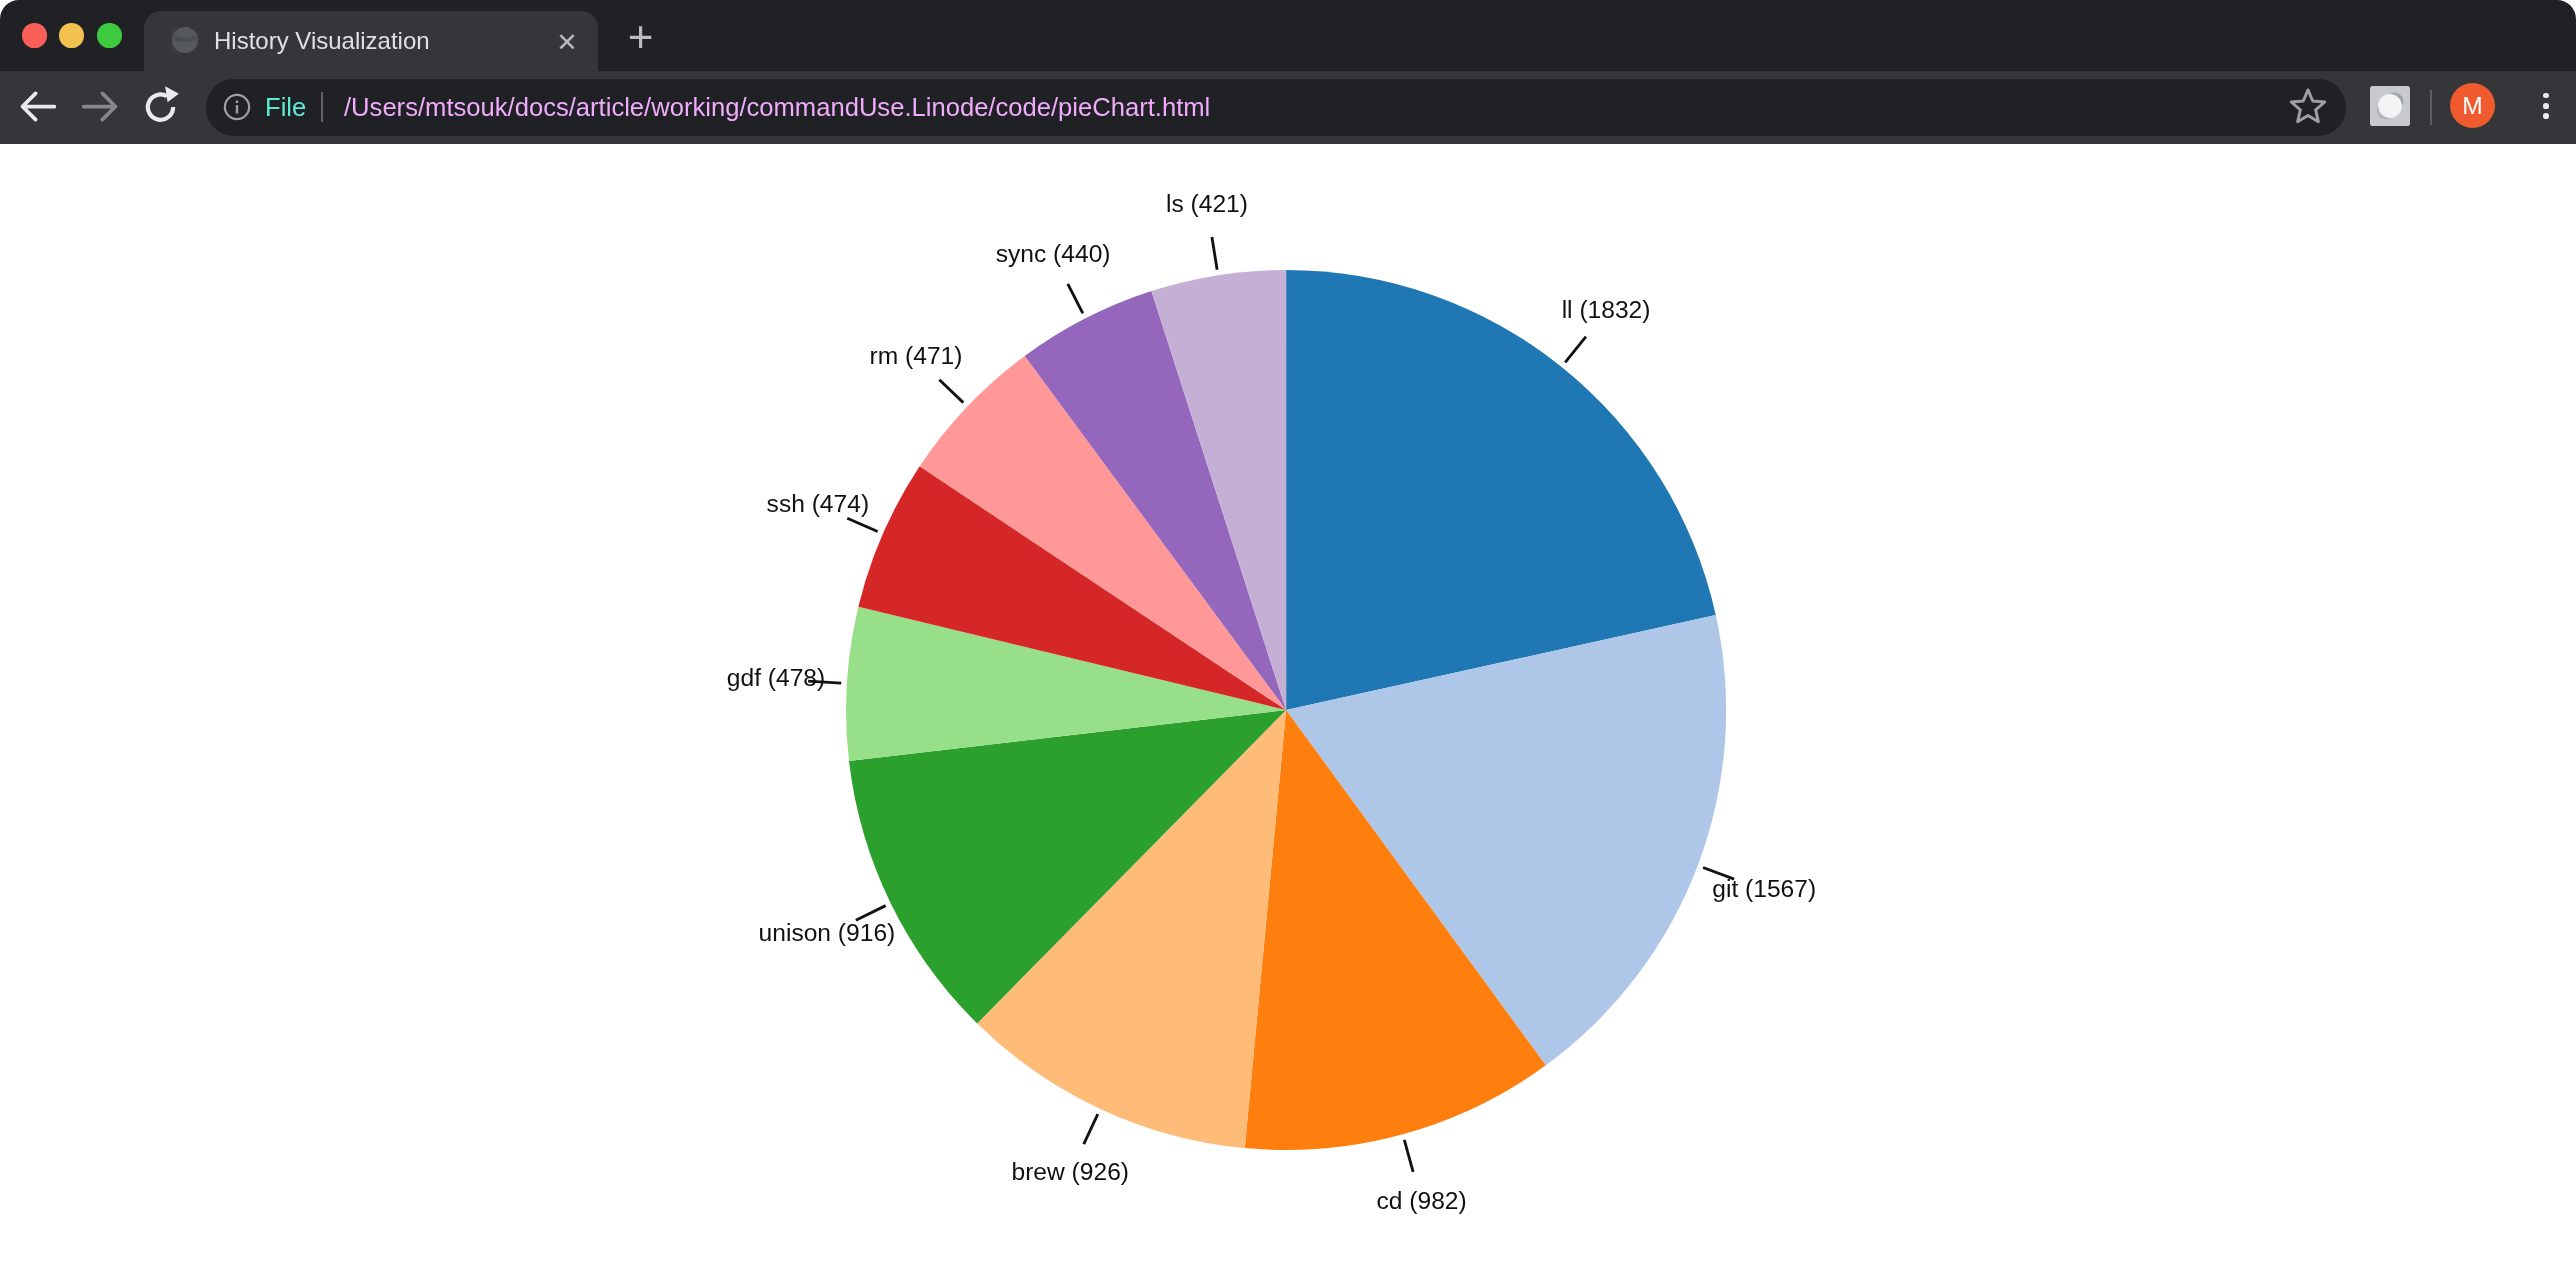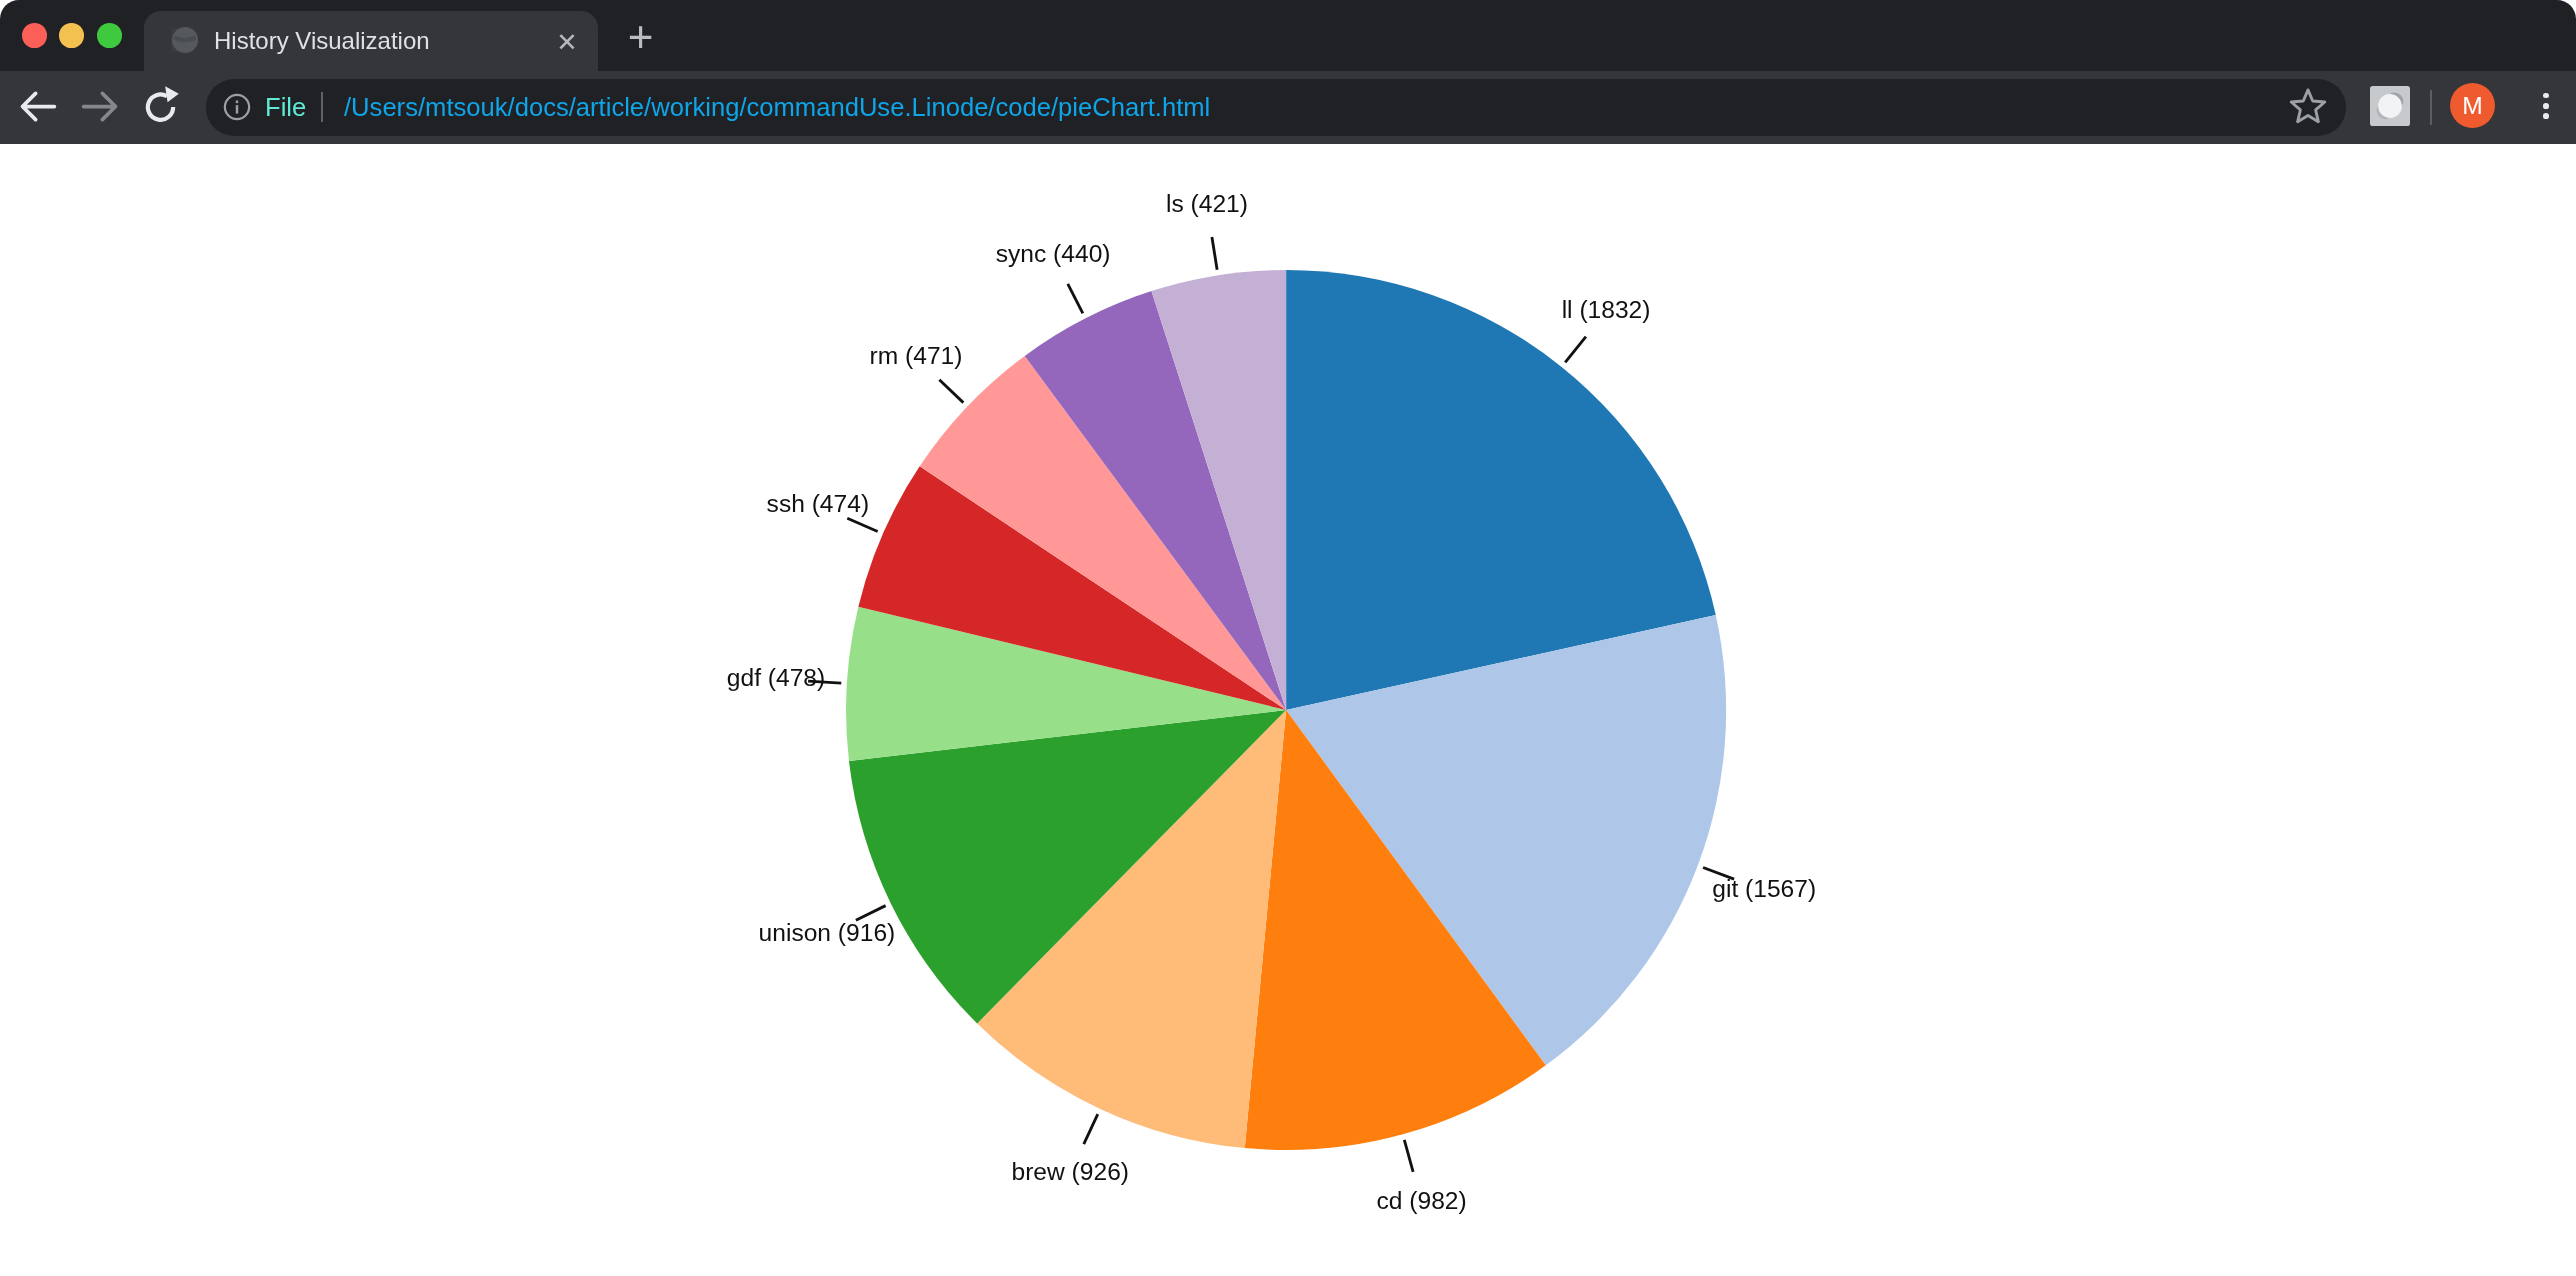--- a/index.html
+++ b/index.html
@@ -60,21 +60,21 @@
   .omnibox .info-icon { position:absolute; left:17px; top:14px; width:28px; height:28px; }
   .omnibox .scheme {
     position:absolute; left:59px; top:0; height:57px; line-height:57px;
     color:#5eead4; font-size:25.6px;
   }
   .omnibox .divider {
     position:absolute; left:115px; top:13.2px; width:1.9px; height:30px; background:#5f6368;
   }
   .omnibox .url {
     position:absolute; left:138px; top:0; height:57px; line-height:57px;
-    color:#0ea5e9; font-size:25.6px; white-space:nowrap;
+    color:#f0abfc; font-size:25.6px; white-space:nowrap;
   }
   .omnibox .star { position:absolute; right:17px; top:7.6px; width:42px; height:42px; cursor:pointer; }
 
   .ext-icon { position:absolute; left:2370px; top:15px; width:40px; height:40px; cursor:pointer; }
   .toolbar .vdivider { position:absolute; left:2430px; top:19px; width:1.9px; height:35px; background:#5a5d61; }
   .avatar {
     position:absolute; left:2450px; top:12.3px; width:45px; height:45px; border-radius:50%;
     background: var(--avatar, #ef5b2e);
     color:#ffffff; font-size:24.6px; line-height:45px; text-align:center; cursor:pointer;
   }

